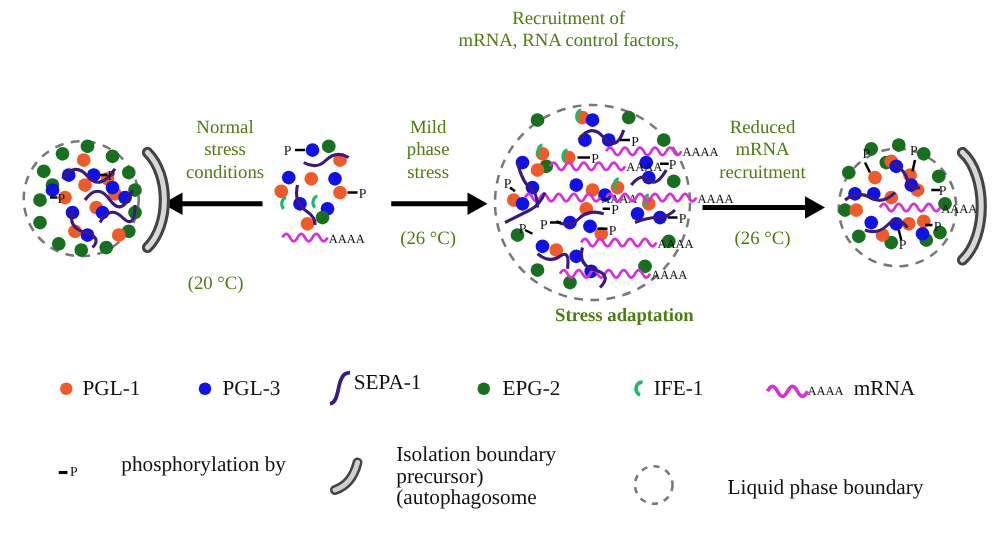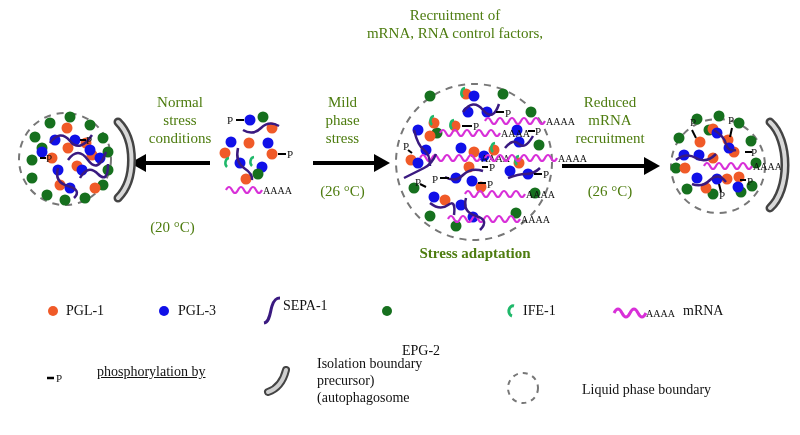--- a/index.html
+++ b/index.html
@@ -2,21 +2,21 @@
 <html><head>
 <meta charset="utf-8">
 <style>
   html, body { margin: 0; padding: 0; background: #ffffff; }
   body { width: 800px; height: 435px; overflow: hidden; position: relative;
          font-family: "Liberation Serif", serif; color: #111; }
   #stage { position: absolute; left: 0; top: 0; width: 800px; height: 435px; }
   .lbl { position: absolute; text-align: center; font-size: 15px; line-height: 18px; color: #4d7c0f; }
   .lbl span { display: block; }
   .bold { font-weight: bold; font-size: 15px; }
-  .leg { position: absolute; font-size: 14px; line-height: 17px; color: #111; white-space: nowrap; }
+  .leg { position: absolute; font-size: 17px; line-height: 17px; color: #111; white-space: nowrap; }
   svg text { font-family: "Liberation Serif", serif; }
 </style>
 </head>
 <body>
 
 <svg id="stage" width="800" height="435" viewBox="0 0 800 435" xmlns="http://www.w3.org/2000/svg">
   <defs>
     <linearGradient id="memGrad" x1="0" y1="0" x2="1" y2="0">
       <stop offset="0" stop-color="#444"></stop>
       <stop offset="0.5" stop-color="#e8e8e8"></stop>
@@ -272,32 +272,32 @@
 </div>
 <div class="lbl" style="left:305px; top:182px; width:75px;">(26 °C)</div>
 
 <div class="lbl" style="left:565px; top:93px; width:90px;">
   <span>Reduced</span>
   <span>mRNA</span>
   <span>recruitment</span>
 </div>
 <div class="lbl" style="left:570px; top:182px; width:80px;">(26 °C)</div>
 
-<div class="lbl bold" style="left:395px; top:244px; width:160px;">Stress adaptation</div>
+<div class="lbl bold" style="left:395px; top:244px; width:160px;text-align:right;">Stress adaptation</div>
 
 <div class="leg" style="left:66px; top:302px;">PGL-1</div>
 <div class="leg" style="left:178px; top:302px;">PGL-3</div>
 <div class="leg" style="left:283px; top:297px;">SEPA-1</div>
-<div class="leg" style="left:402px; top:302px;margin-top:40px;">EPG-2</div>
+<div class="leg" style="left:402px; top:302px;">EPG-2</div>
 <div class="leg" style="left:523px; top:302px;">IFE-1</div>
 <div class="leg" style="left:646px; top:305px; font-size:10px;">AAAA</div>
 <div class="leg" style="left:683px; top:302px;">mRNA</div>
 
 <div class="leg" style="left:56px; top:370px; font-size:11px;">P</div>
-<div class="leg" style="left:97px; top:363px;text-decoration:underline;">
+<div class="leg" style="left:97px; top:363px;">
   <span style="display:block">phosphorylation by</span>
 </div>
 <div class="leg" style="left:317px; top:355px;">
   <span style="display:block">Isolation boundary</span>
   <span style="display:block">precursor)</span>
   <span style="display:block">(autophagosome</span>
 </div>
 <div class="leg" style="left:566px; top:381px;margin-left:16px;">Liquid phase boundary</div>
 
 </body></html>

